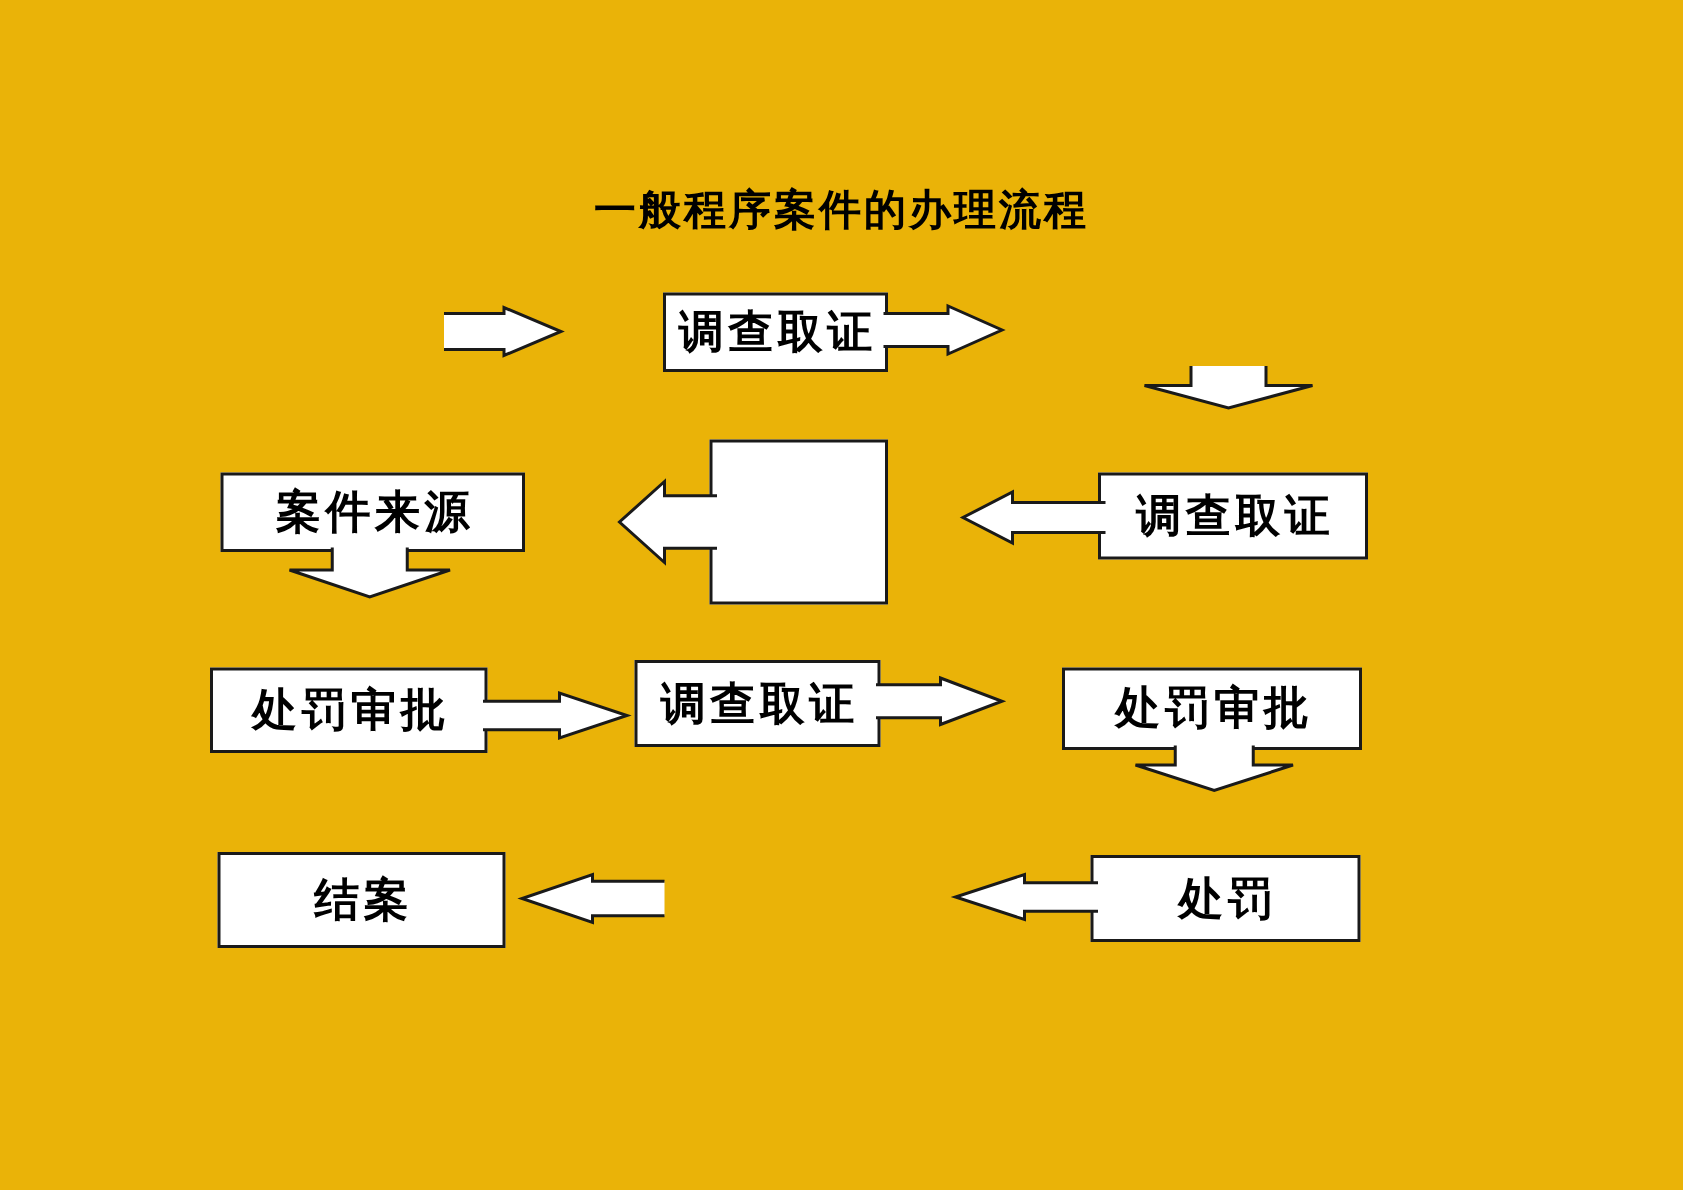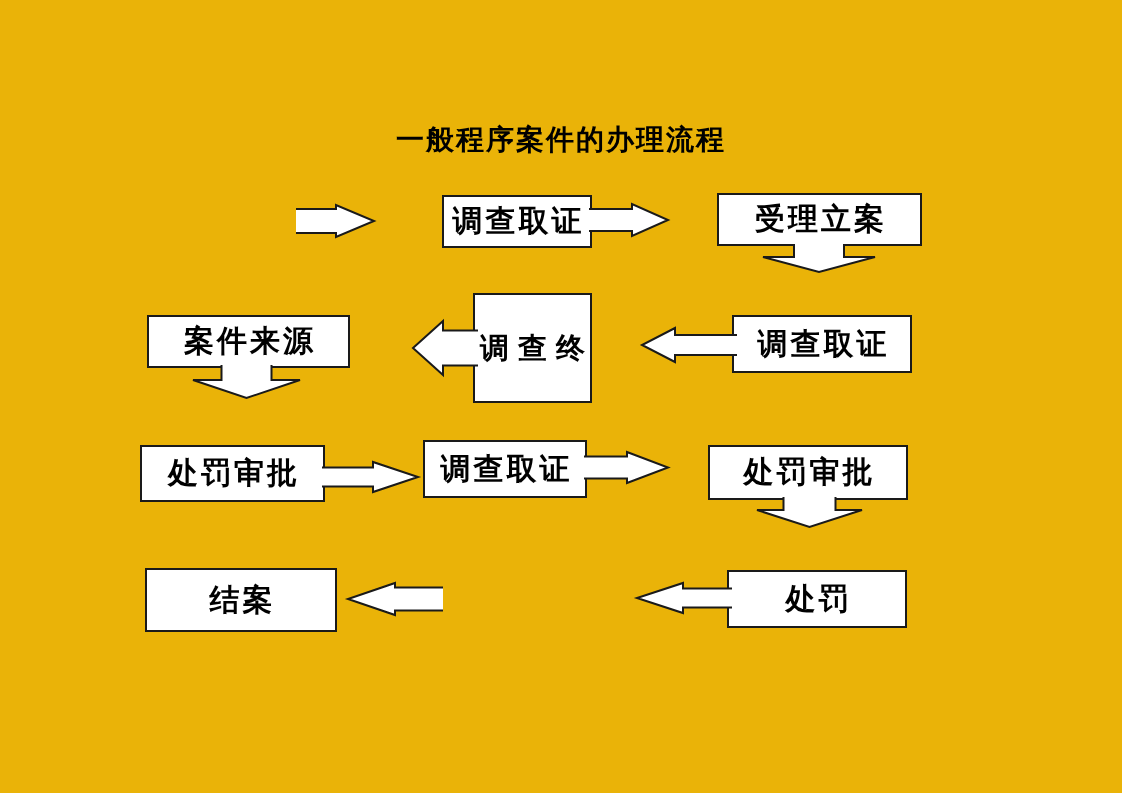--- a/index.html
+++ b/index.html
@@ -53,29 +53,25 @@
 </head>
 <body>
 
 <div class="canvas">
 
   <div class="title">一般程序案件的办理流程</div>
 
   <div class="box" style="left:442px; top:195px; width:150px; height:53px">
     <span>调查取证</span>
   </div>
-  <div class="box" style="left:717px; top:193px; width:205px; height:53px">
-    <span>受理立案</span>
-  </div>
 
   <div class="box" style="left:147px; top:315px; width:203px; height:53px">
     <span>案件来源</span>
   </div>
   <div class="box tall" style="left:473px; top:293px; width:119px; height:110px">
-    <span>调查终</span>
   </div>
   <div class="box" style="left:732px; top:315px; width:180px; height:58px">
     <span>调查取证</span>
   </div>
 
   <div class="box" style="left:140px; top:445px; width:185px; height:57px">
     <span>处罚审批</span>
   </div>
   <div class="box" style="left:423px; top:440px; width:164px; height:58px">
     <span>调查取证</span>

